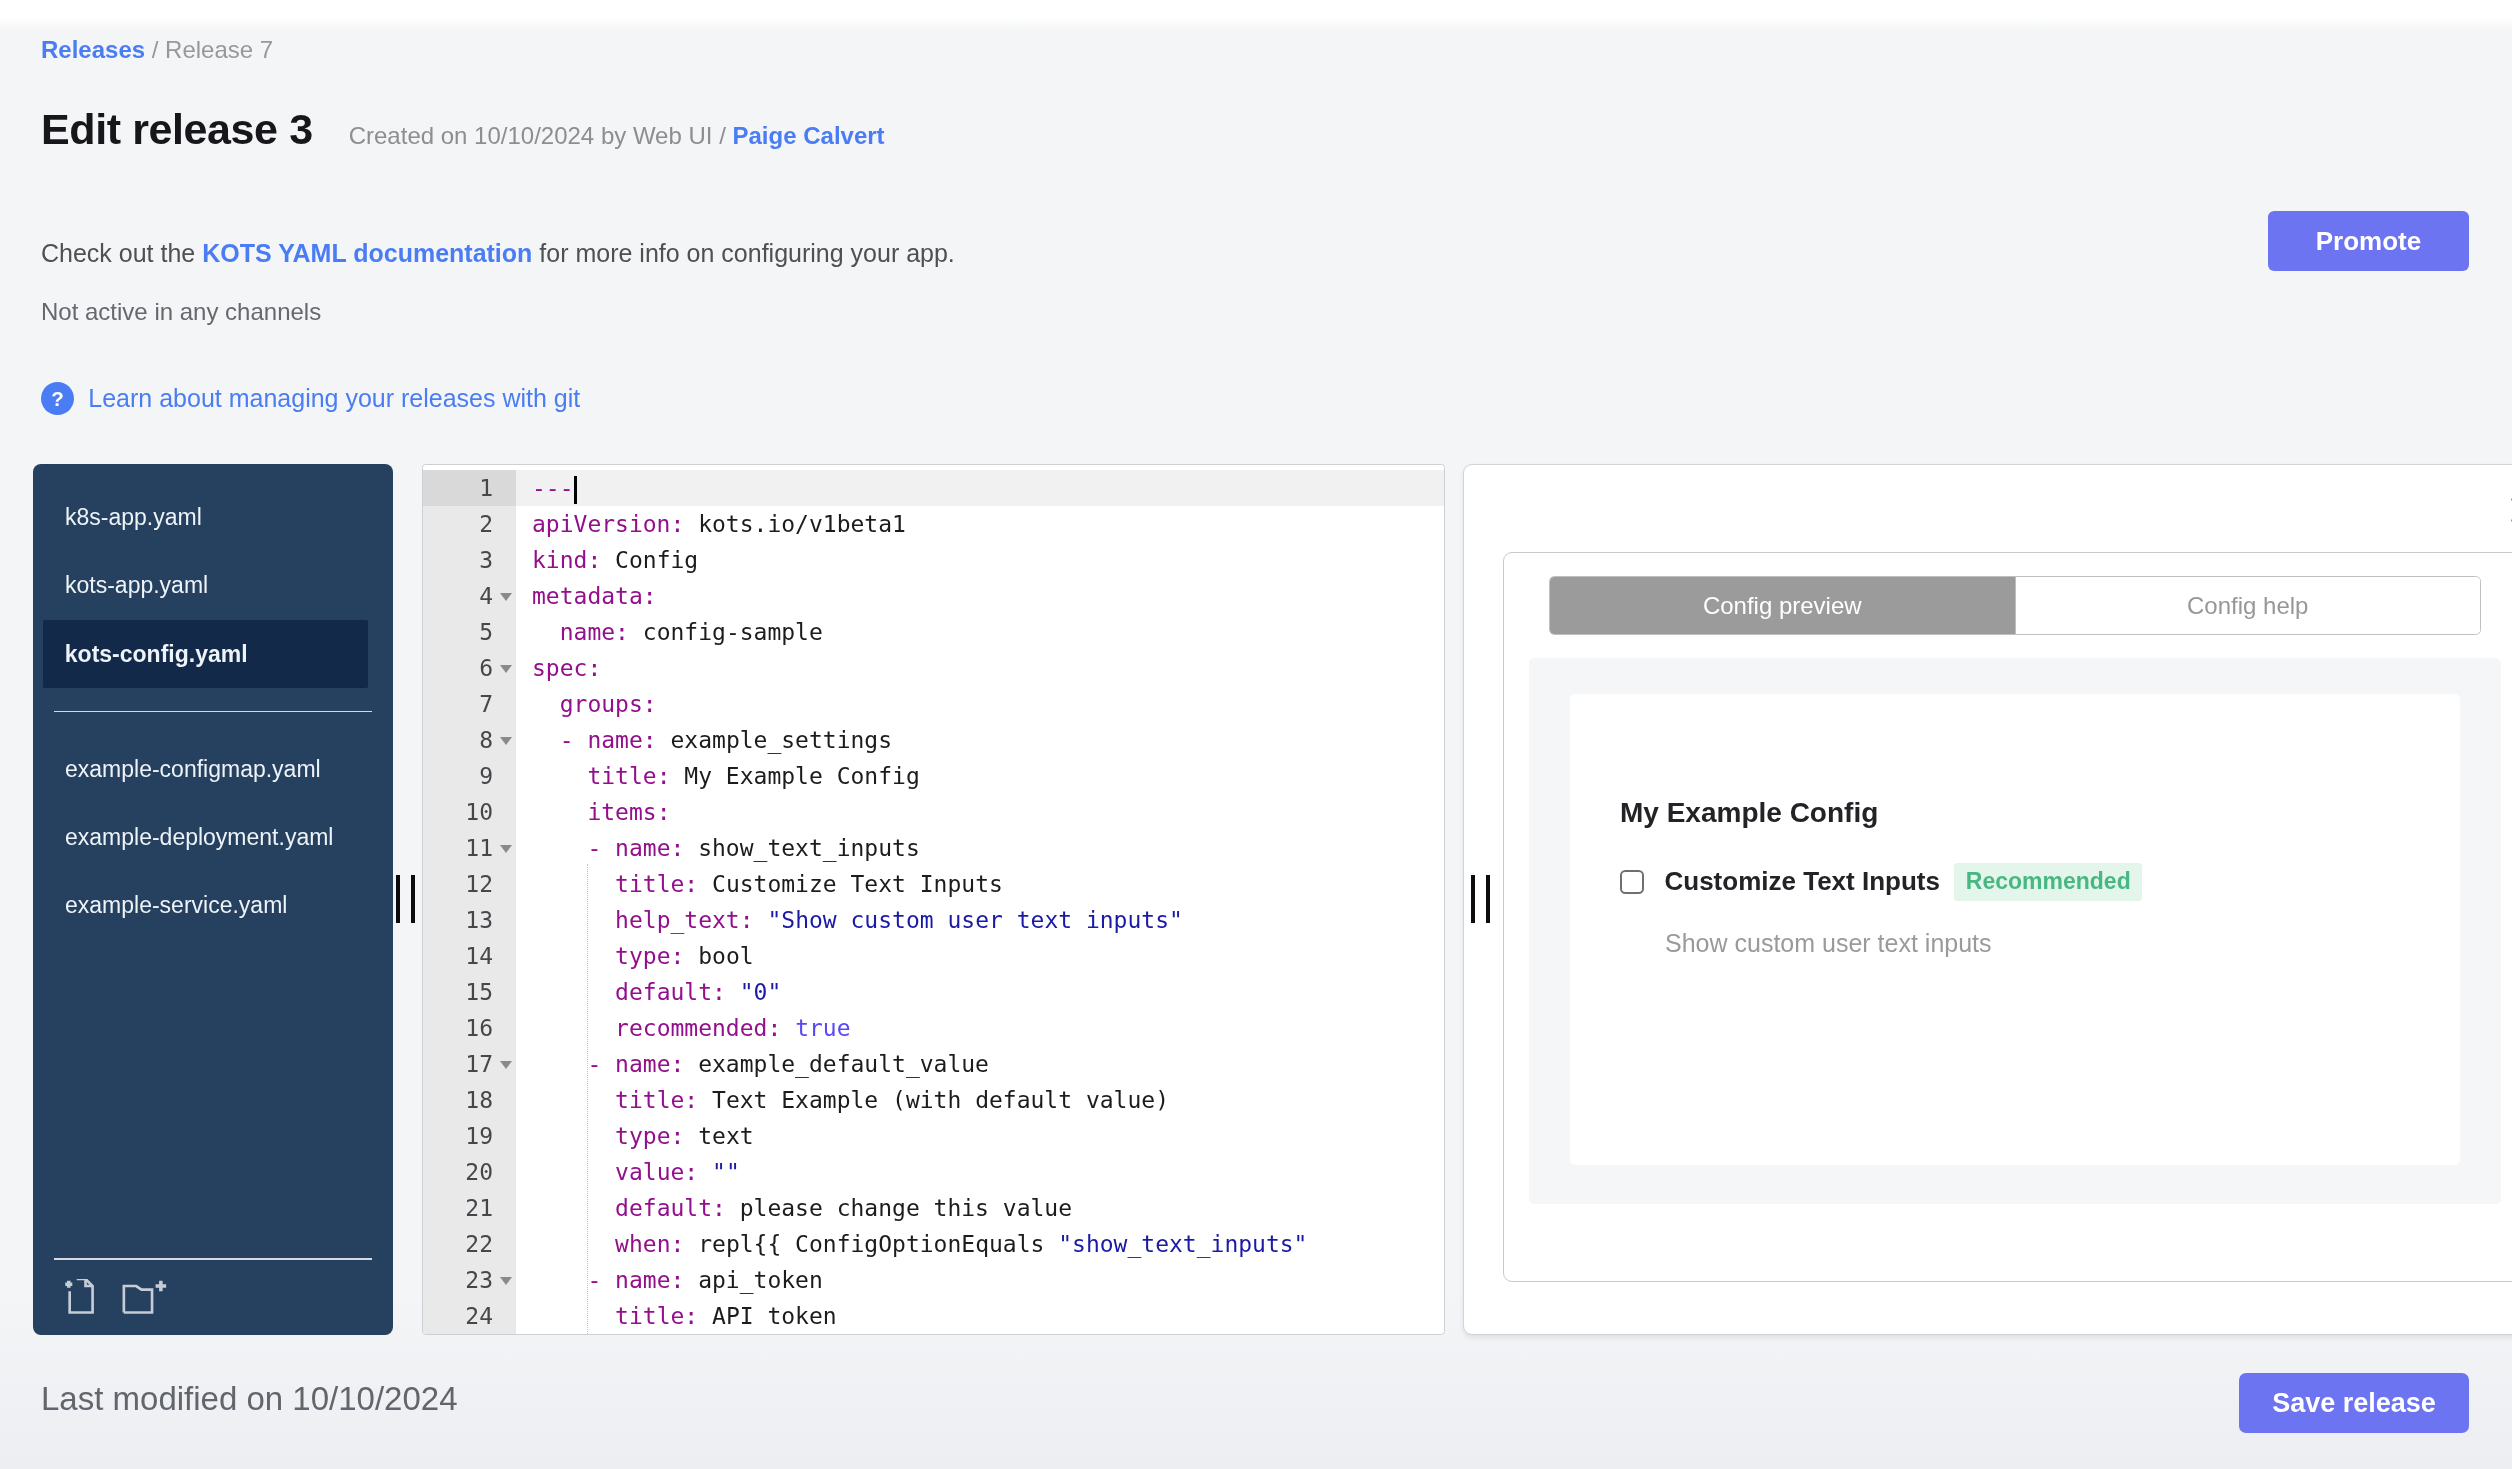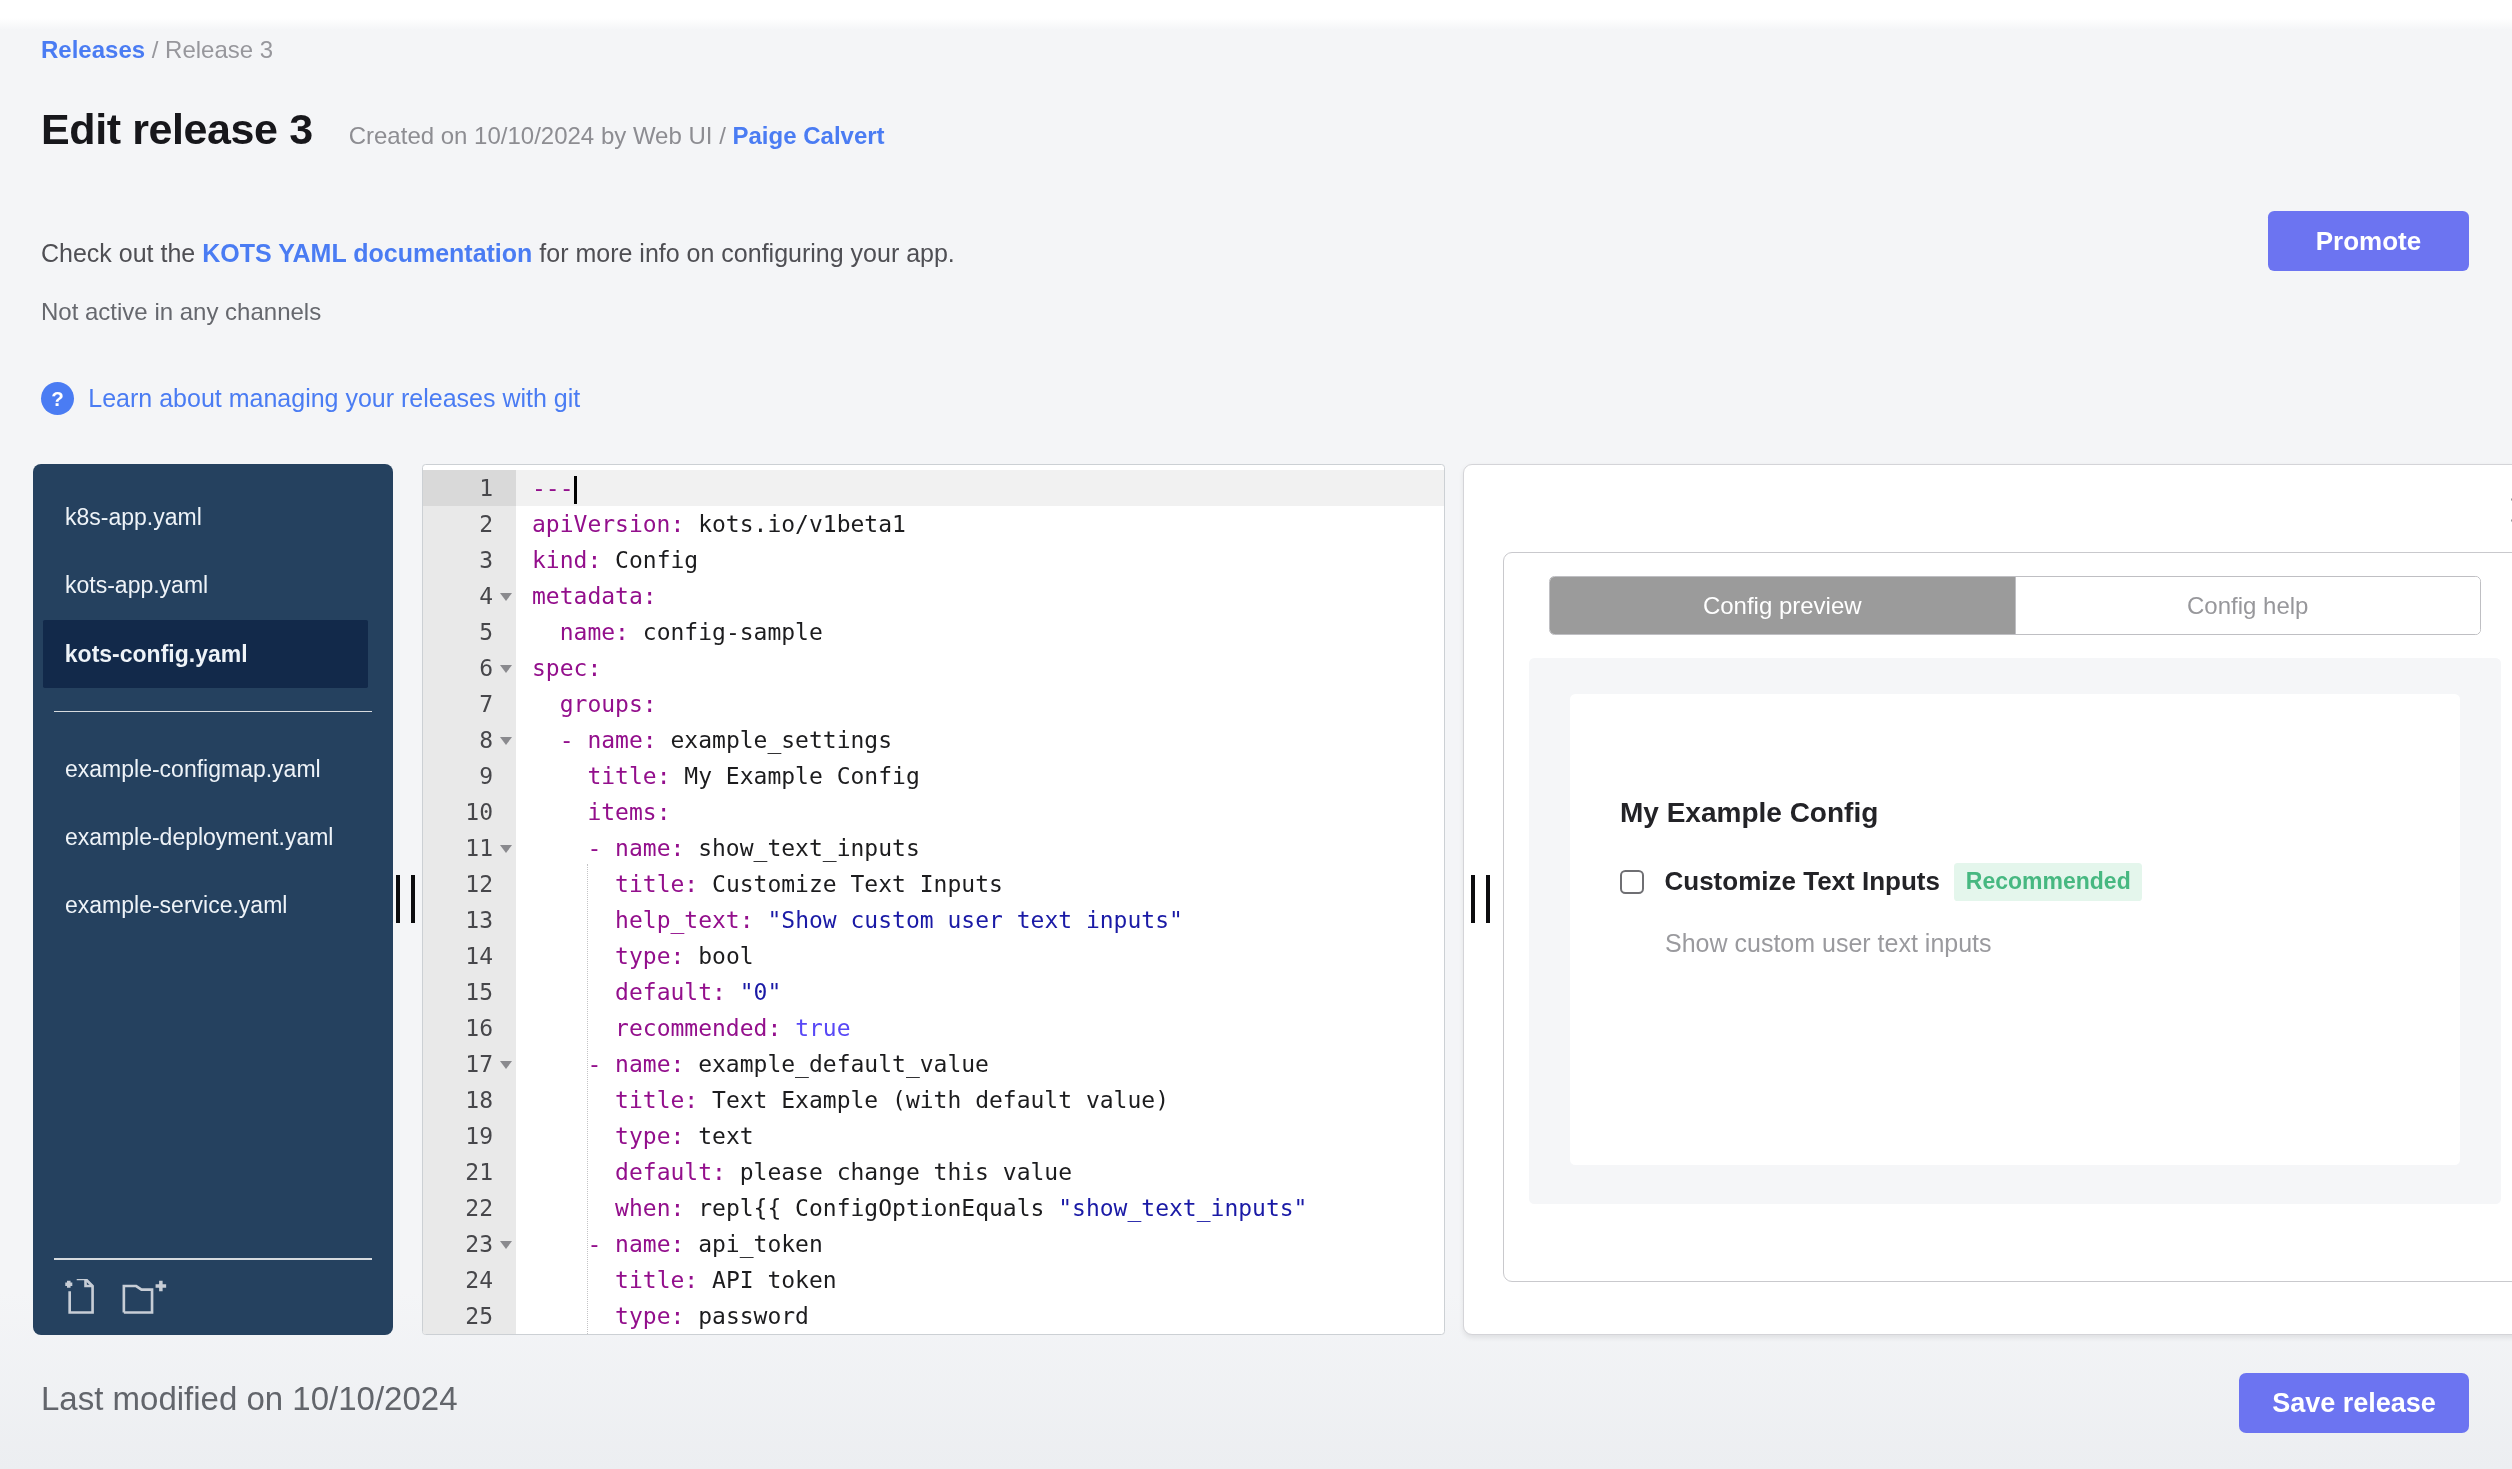--- a/index.html
+++ b/index.html
@@ -99,21 +99,21 @@
   .save-btn { position:absolute; right:43px; top:1373px; width:230px; height:60px;
     background:#6c74f1; border:none; border-radius:7.1px; color:#fff; font-size:27px;
     font-weight:700; font-family:inherit; cursor:pointer; }
 </style>
 </head>
 <body>
 
 <div class="breadcrumb">
   <a class="bc-link">Releases</a>
   <span class="bc-sep"> <span>/</span> </span>
-  <span class="bc-cur">Release 3</span>
+  <span class="bc-cur">Release 7</span>
 </div>
 
 <div class="titlerow">
   <div class="h1">Edit release 3</div>
   <div class="created">
     <span>Created on 10/10/2024 by Web UI /</span>
     <a>Paige Calvert</a>
   </div>
 </div>
 
@@ -179,20 +179,21 @@
       <div class="ed-line"><div class="gut">10</div><div class="codepart"><span class="tk-p">    </span><span class="tk-k">items:</span></div></div>
       <div class="ed-line"><div class="gut">11<span class="fold"></span></div><div class="codepart"><span class="tk-p">    </span><span class="tk-k">- name:</span><span class="tk-p"> show_text_inputs</span></div></div>
       <div class="ed-line"><div class="gut">12</div><div class="codepart"><span class="tk-p">      </span><span class="tk-k">title:</span><span class="tk-p"> Customize Text Inputs</span></div></div>
       <div class="ed-line"><div class="gut">13</div><div class="codepart"><span class="tk-p">      </span><span class="tk-k">help_text:</span><span class="tk-p"> </span><span class="tk-s">"Show custom user text inputs"</span></div></div>
       <div class="ed-line"><div class="gut">14</div><div class="codepart"><span class="tk-p">      </span><span class="tk-k">type:</span><span class="tk-p"> bool</span></div></div>
       <div class="ed-line"><div class="gut">15</div><div class="codepart"><span class="tk-p">      </span><span class="tk-k">default:</span><span class="tk-p"> </span><span class="tk-s">"0"</span></div></div>
       <div class="ed-line"><div class="gut">16</div><div class="codepart"><span class="tk-p">      </span><span class="tk-k">recommended:</span><span class="tk-p"> </span><span class="tk-b">true</span></div></div>
       <div class="ed-line"><div class="gut">17<span class="fold"></span></div><div class="codepart"><span class="tk-p">    </span><span class="tk-k">- name:</span><span class="tk-p"> example_default_value</span></div></div>
       <div class="ed-line"><div class="gut">18</div><div class="codepart"><span class="tk-p">      </span><span class="tk-k">title:</span><span class="tk-p"> Text Example (with default value)</span></div></div>
       <div class="ed-line"><div class="gut">19</div><div class="codepart"><span class="tk-p">      </span><span class="tk-k">type:</span><span class="tk-p"> text</span></div></div>
+      <div class="ed-line"><div class="gut">20</div><div class="codepart"><span class="tk-p">      </span><span class="tk-k">value:</span><span class="tk-p"> </span><span class="tk-s">""</span></div></div>
       <div class="ed-line"><div class="gut">21</div><div class="codepart"><span class="tk-p">      </span><span class="tk-k">default:</span><span class="tk-p"> please change this value</span></div></div>
       <div class="ed-line"><div class="gut">22</div><div class="codepart"><span class="tk-p">      </span><span class="tk-k">when:</span><span class="tk-p"> repl{{ ConfigOptionEquals </span><span class="tk-s">"show_text_inputs"</span></div></div>
       <div class="ed-line"><div class="gut">23<span class="fold"></span></div><div class="codepart"><span class="tk-p">    </span><span class="tk-k">- name:</span><span class="tk-p"> api_token</span></div></div>
       <div class="ed-line"><div class="gut">24</div><div class="codepart"><span class="tk-p">      </span><span class="tk-k">title:</span><span class="tk-p"> API token</span></div></div>
       <div class="ed-line"><div class="gut">25</div><div class="codepart"><span class="tk-p">      </span><span class="tk-k">type:</span><span class="tk-p"> password</span></div></div>
     </div>
 </div>
 
 <div class="cfg-panel">
   <span class="cfg-close">

